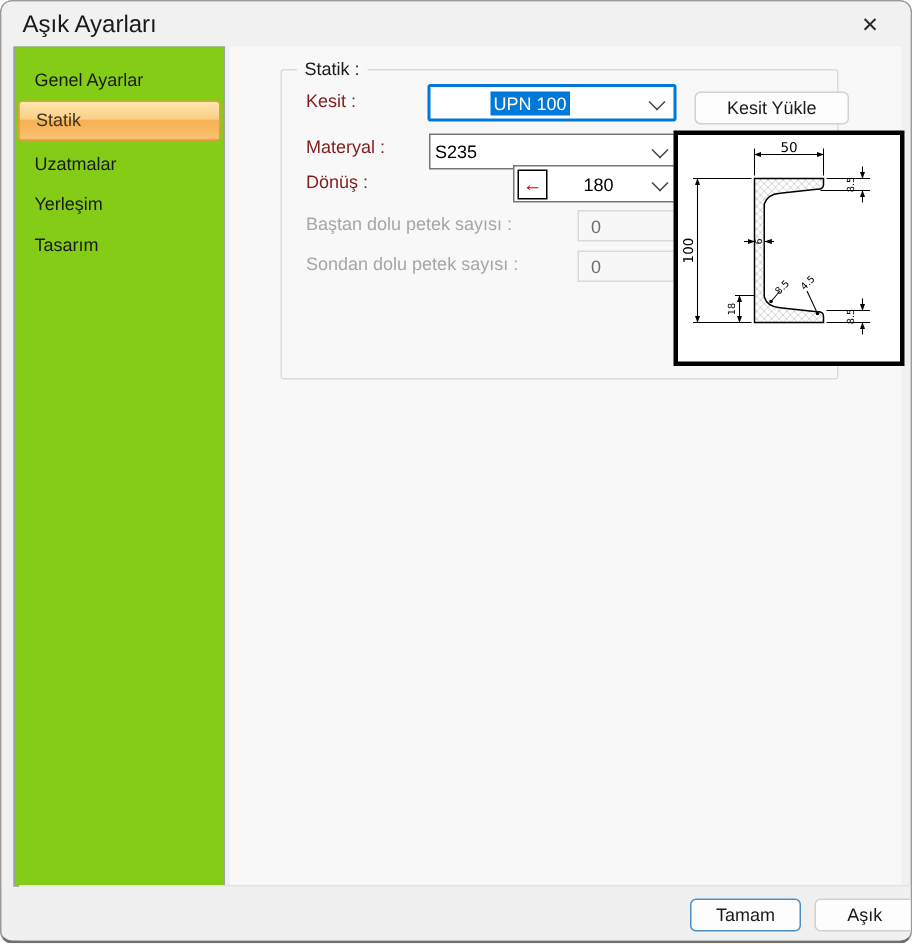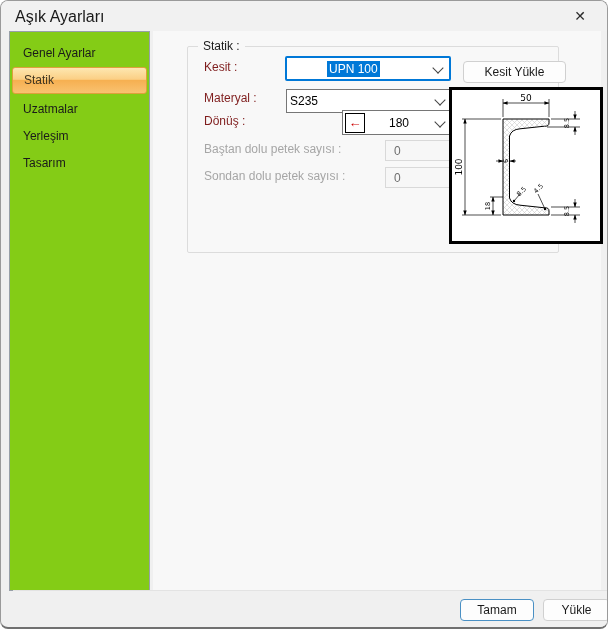--- a/index.html
+++ b/index.html
@@ -164,17 +164,17 @@
         </div>
       </div>
     </div>
   </div>
 
   <div class="footer">
     <div class="btn default" style="left:447px;top:8px;width:74px;height:22px;">
       <span>Tamam</span>
     </div>
     <div class="btn" style="left:530px;top:8px;width:67px;height:22px;">
-      <span>Yükle</span>
+      <span>Aşık</span>
     </div>
   </div>
 
 </div>
 
 </body></html>

